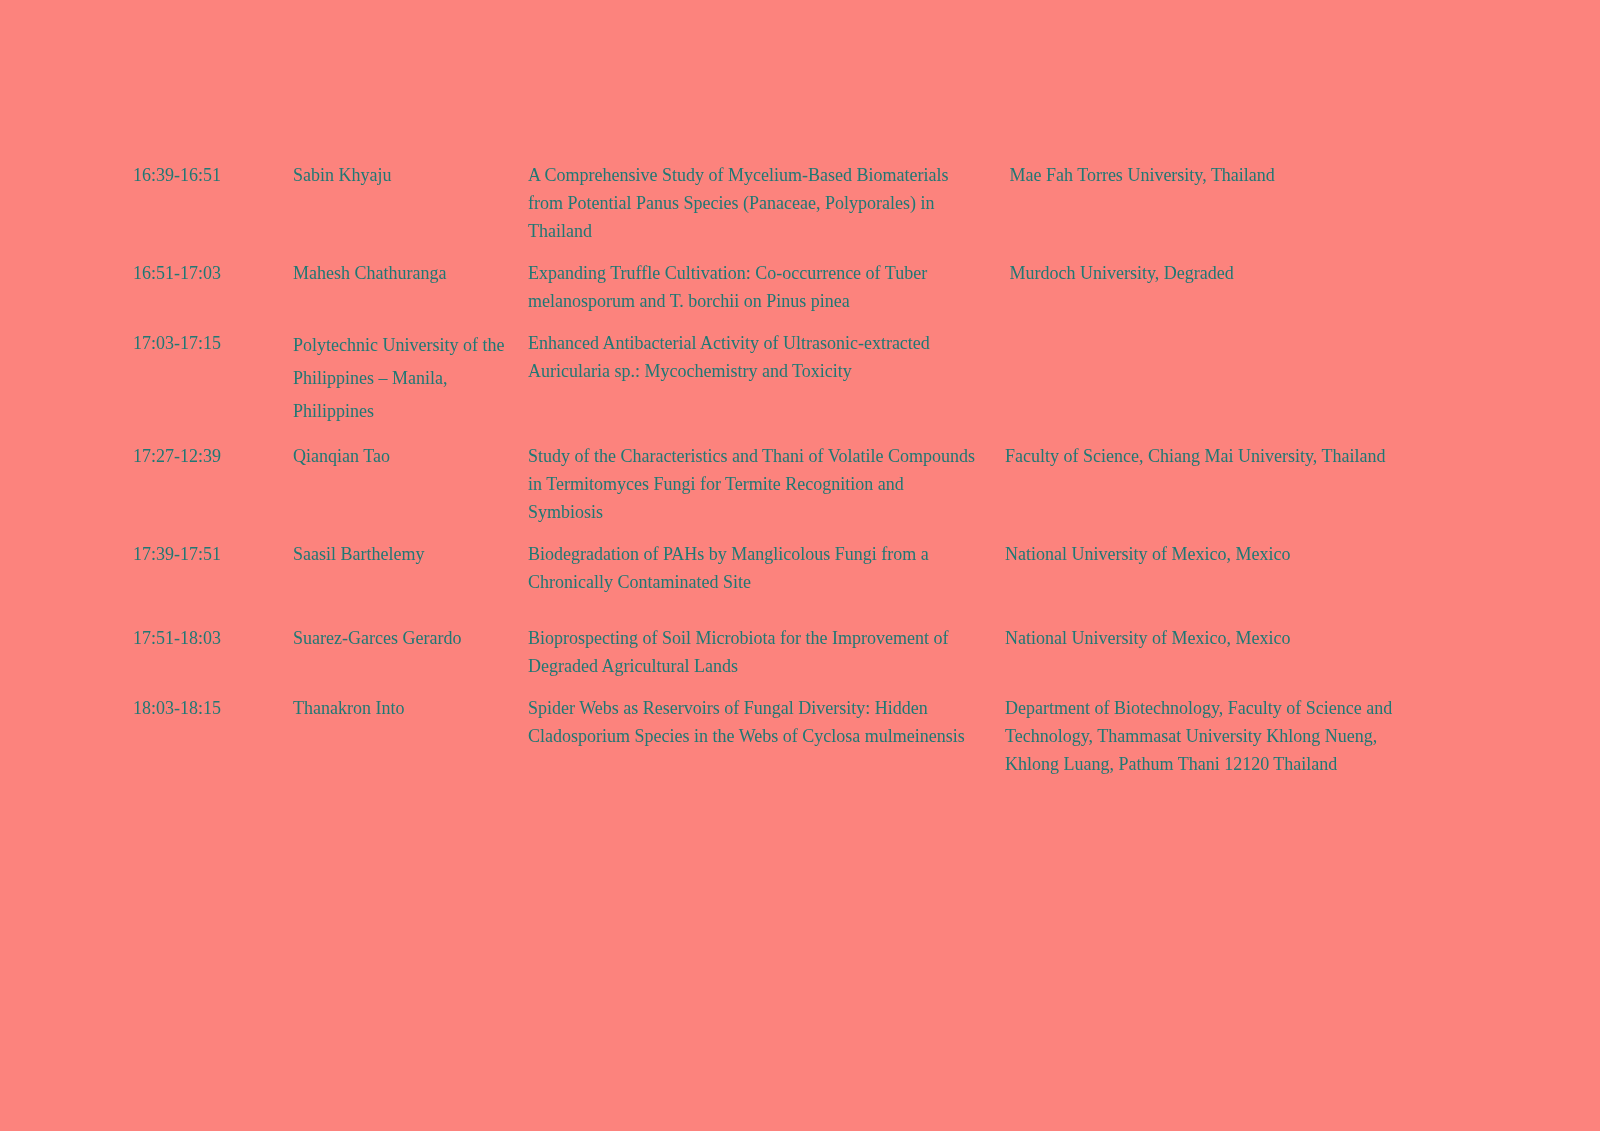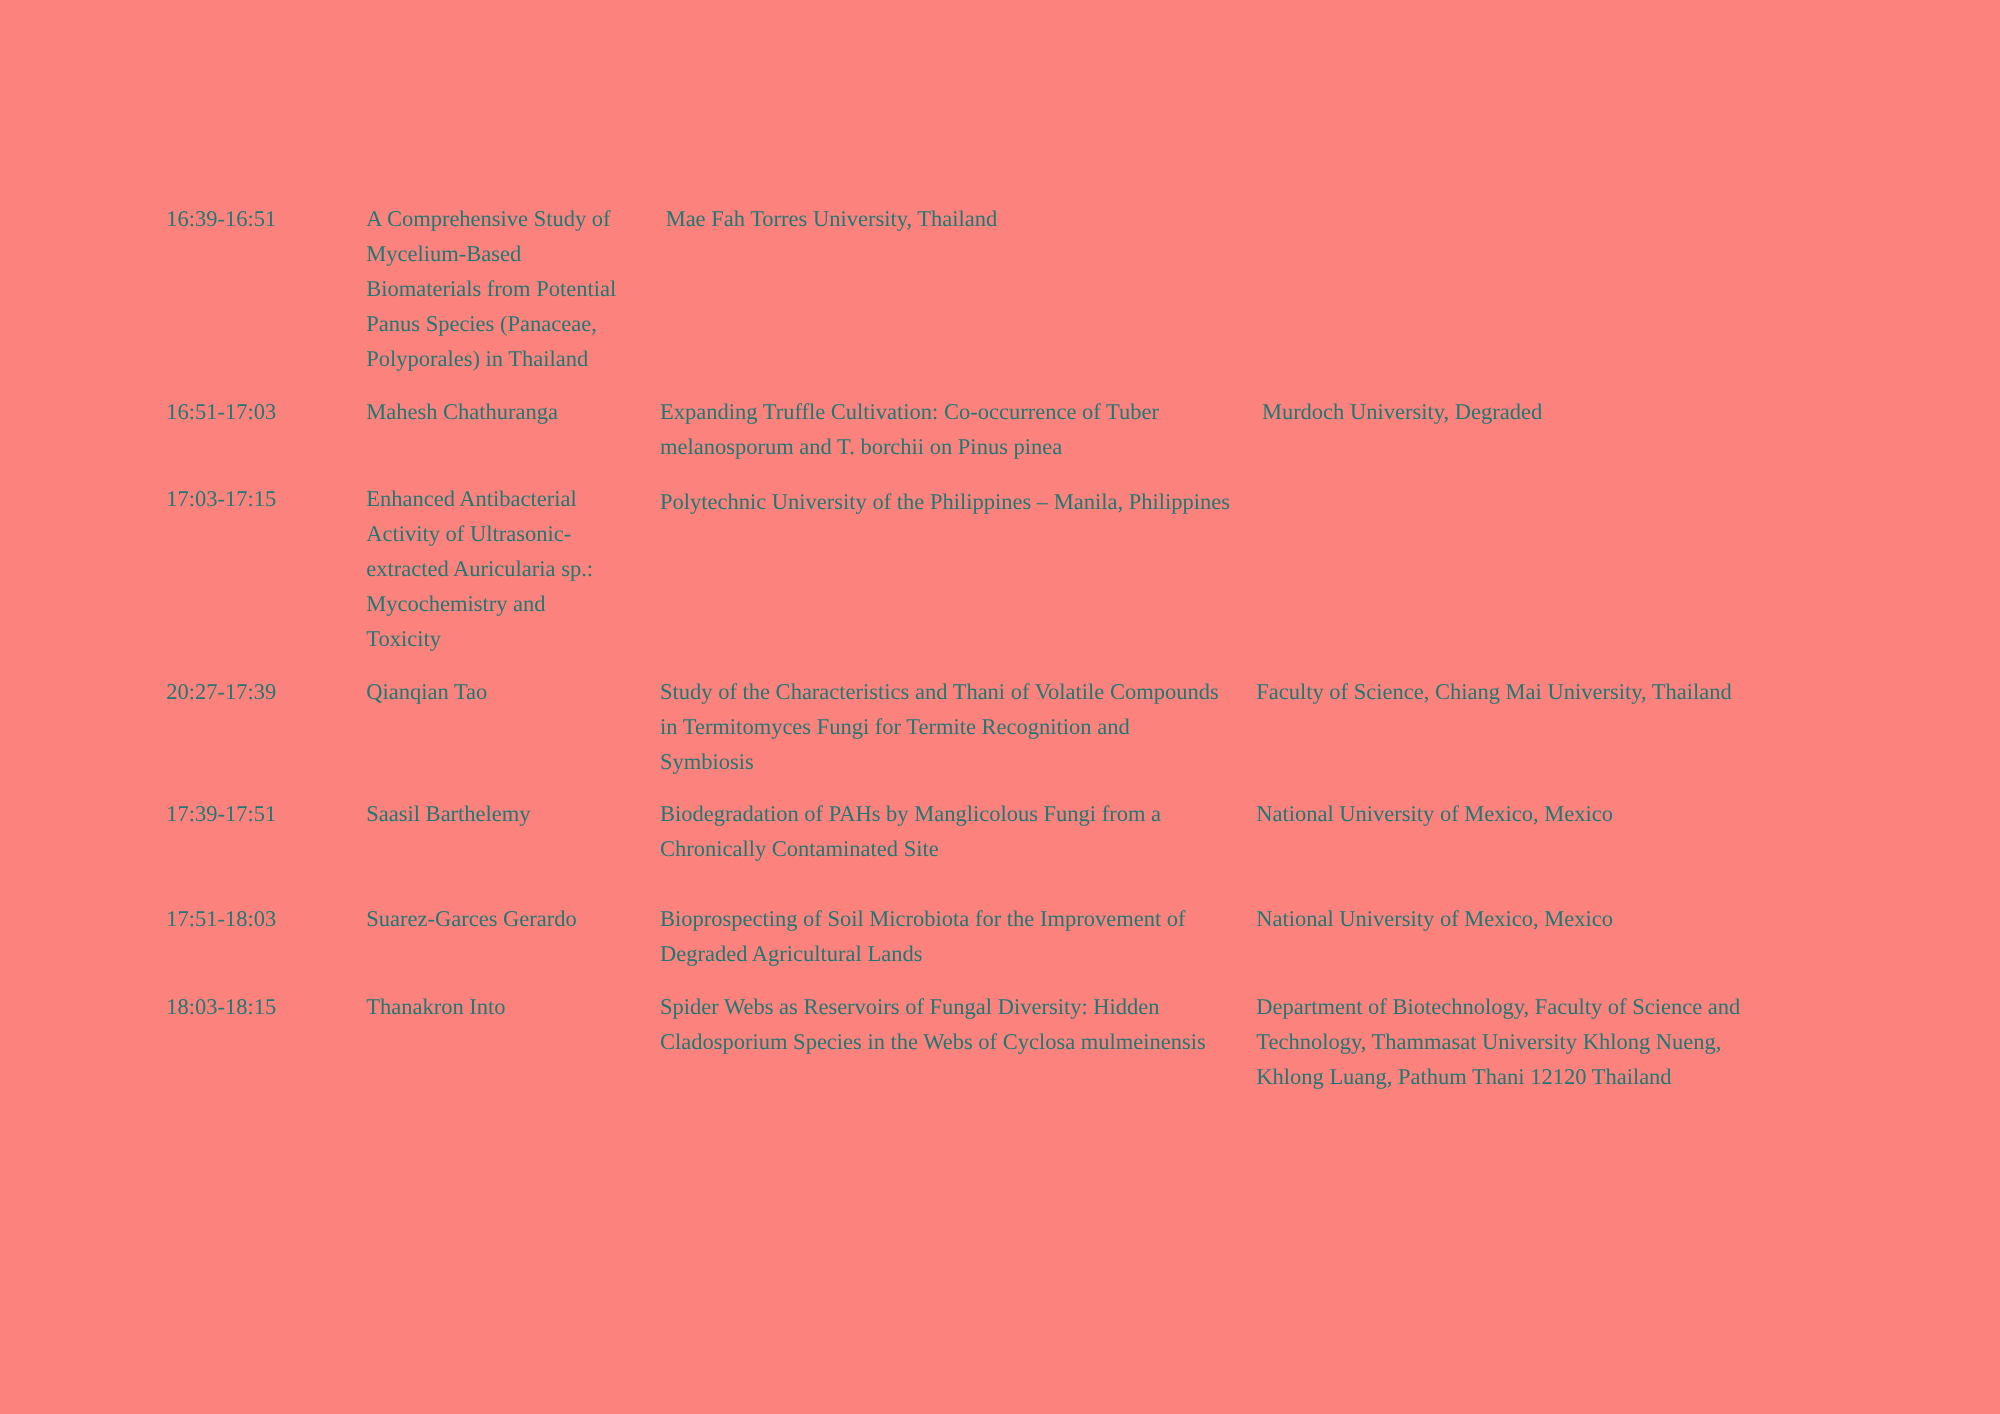--- a/index.html
+++ b/index.html
@@ -37,40 +37,41 @@
     line-height: 33px;
   }
 </style>
 </head>
 <body>
 
 <div class="schedule">
 
   <div class="session-row">
     <div class="cell time-cell">16:39-16:51</div>
+    <div class="cell speaker-cell">Sabin Khyaju</div>
     <div class="cell title-cell">A Comprehensive Study of Mycelium-Based Biomaterials from Potential Panus Species (Panaceae, Polyporales) in Thailand</div>
     <div class="cell affiliation-cell"> Mae Fah Torres University, Thailand</div>
   </div>
 
   <div class="session-row">
     <div class="cell time-cell">16:51-17:03</div>
     <div class="cell speaker-cell">Mahesh Chathuranga</div>
     <div class="cell title-cell">Expanding Truffle Cultivation: Co-occurrence of Tuber melanosporum and T. borchii on Pinus pinea</div>
     <div class="cell affiliation-cell"> Murdoch University, Degraded</div>
   </div>
 
   <div class="session-row">
     <div class="cell time-cell">17:03-17:15</div>
+    <div class="cell affiliation-cell spaced">Polytechnic University of the Philippines – Manila, Philippines</div>
     <div class="cell title-cell">Enhanced Antibacterial Activity of Ultrasonic-extracted Auricularia sp.: Mycochemistry and Toxicity</div>
-    <div class="cell affiliation-cell spaced">Polytechnic University of the Philippines – Manila, Philippines</div>
   </div>
 
 
   <div class="session-row">
-    <div class="cell time-cell">20:27-17:39</div>
+    <div class="cell time-cell">17:27-12:39</div>
     <div class="cell speaker-cell">Qianqian Tao</div>
     <div class="cell title-cell">Study of the Characteristics and Thani of Volatile Compounds in Termitomyces Fungi for Termite Recognition and Symbiosis</div>
     <div class="cell affiliation-cell">Faculty of Science, Chiang Mai University, Thailand</div>
   </div>
 
   <div class="session-row">
     <div class="cell time-cell">17:39-17:51</div>
     <div class="cell speaker-cell">Saasil Barthelemy</div>
     <div class="cell title-cell">Biodegradation of PAHs by Manglicolous Fungi from a Chronically Contaminated Site</div>
     <div class="cell affiliation-cell">National University of Mexico, Mexico</div>

